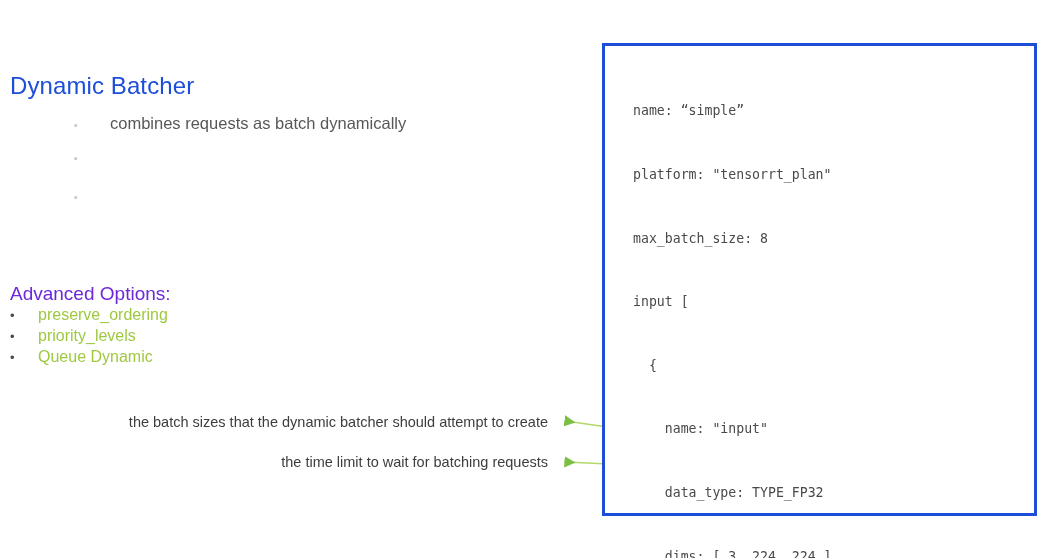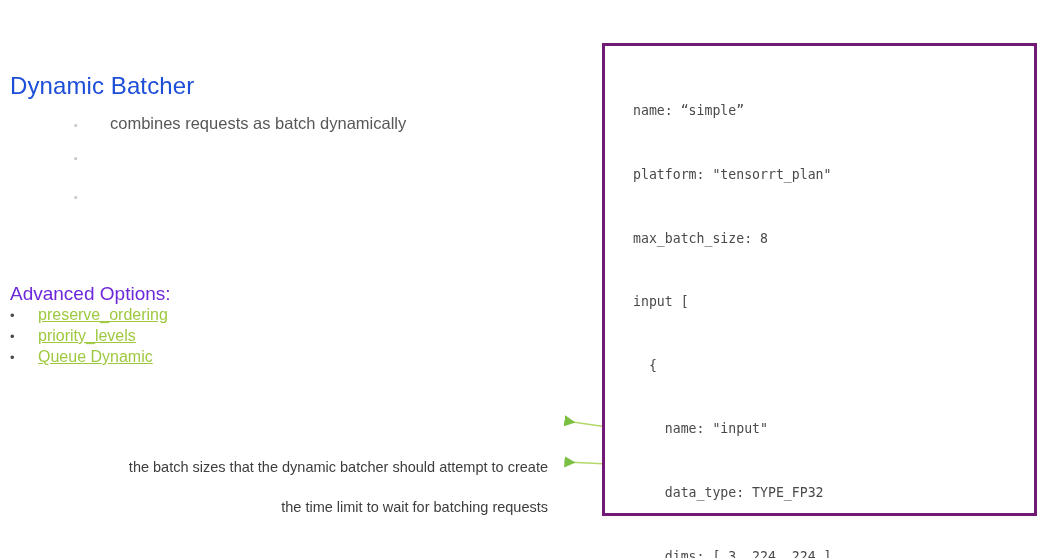--- a/index.html
+++ b/index.html
@@ -75,35 +75,33 @@
   #advanced-list .adv-bullet {
     width: 28px;
     flex: 0 0 28px;
     color: #4a4a4a;
     font-size: 13px;
     line-height: 1;
   }
   #advanced-list .adv-link {
     font-size: 16px;
     color: #9ec93f;
-    text-decoration: underline;
     text-decoration-color: #9ec93f;
     text-underline-offset: 1px;
     white-space: nowrap;
     cursor: pointer;
   }
 
   
   .annotation {
     position: absolute;
     font-size: 14.5px;
     color: #3d3d3d;
     white-space: nowrap;
     text-align: right;
-    margin-top: 45px;
   }
   #annotation-batch-size {
     left: 0px;
     top: 414px;
     width: 548px;
   }
   #annotation-time-limit {
     left: 0px;
     top: 454px;
     width: 548px;
@@ -119,21 +117,21 @@
   }
 
   
   #code-panel {
     position: absolute;
     left: 602px;
     top: 43px;
     width: 435px;
     height: 473px;
     box-sizing: border-box;
-    border: 3px solid #701a75;
+    border: 3px solid #1d4ed8;
     background: #ffffff;
   }
   #code-block {
     position: absolute;
     left: 28px;
     top: 12px;
     font-family: "DejaVu Sans Mono", monospace;
     font-size: 13.2px;
     line-height: 21.2px;
     color: #4a4a4a;

